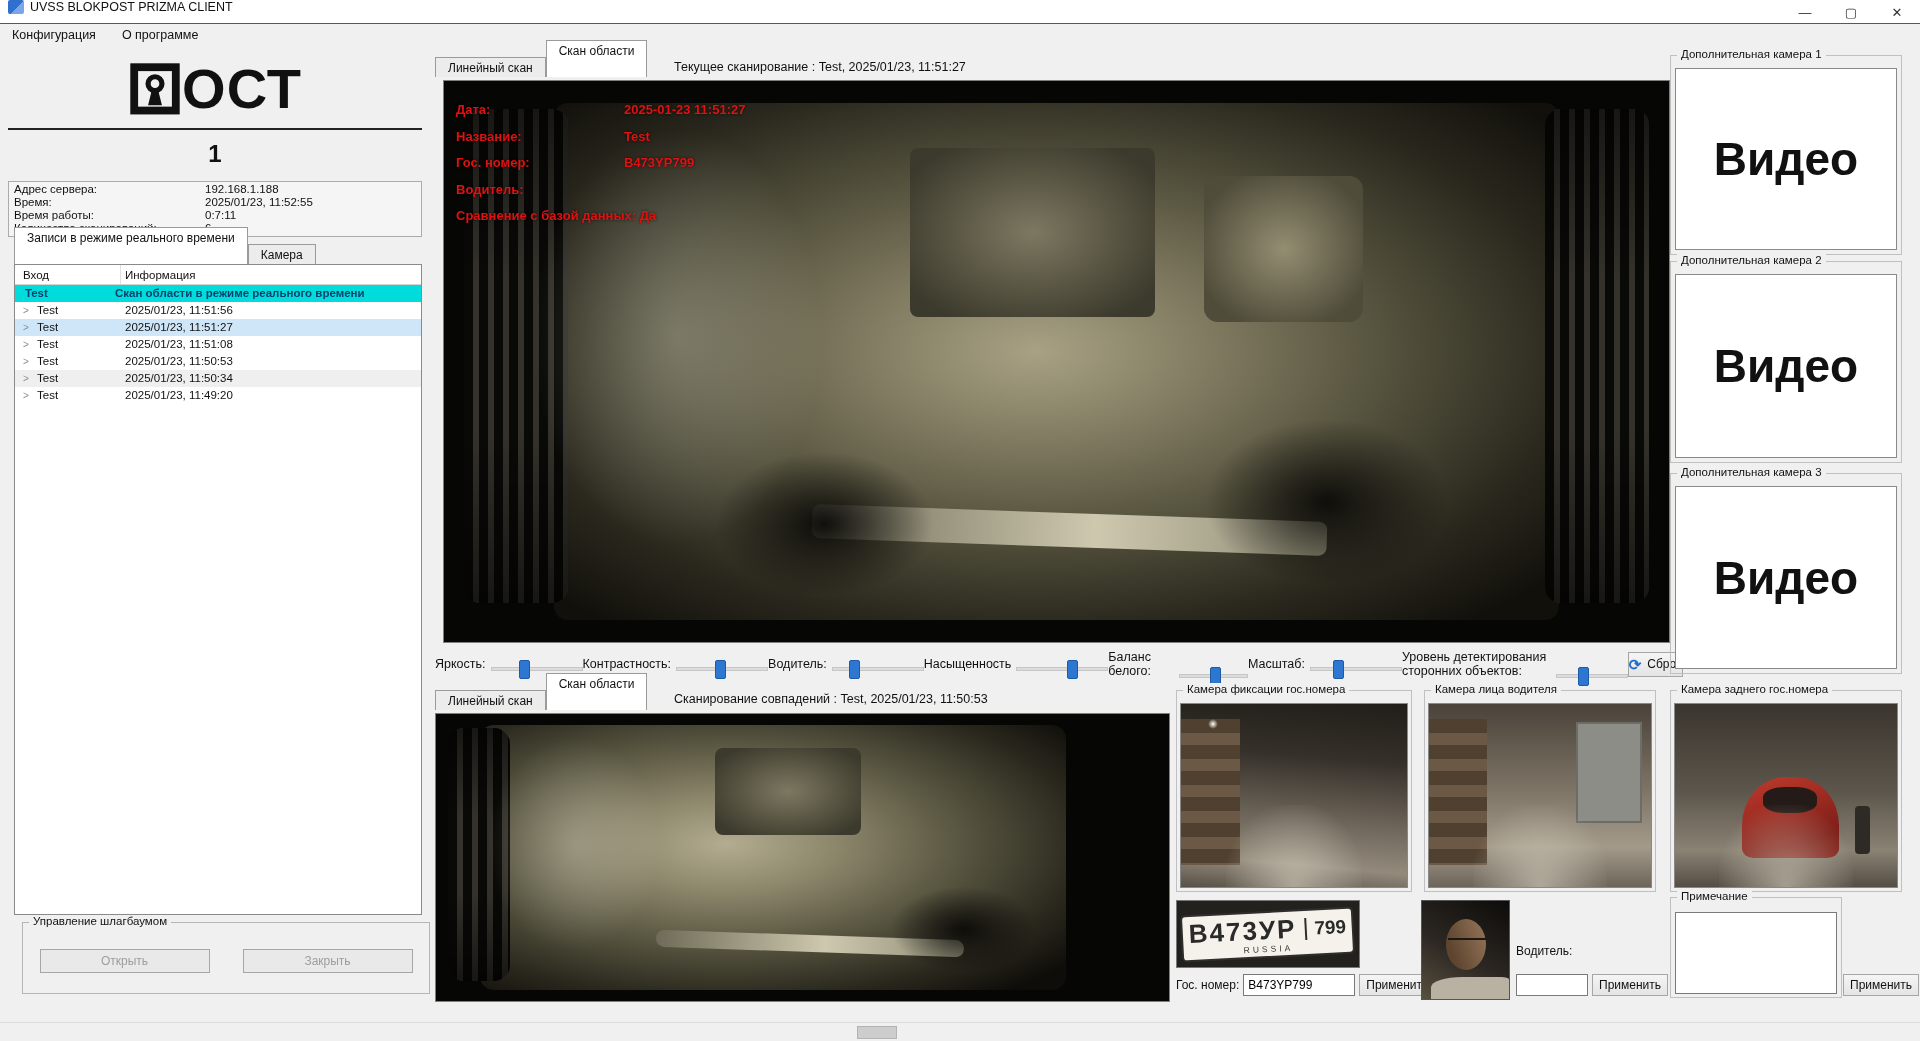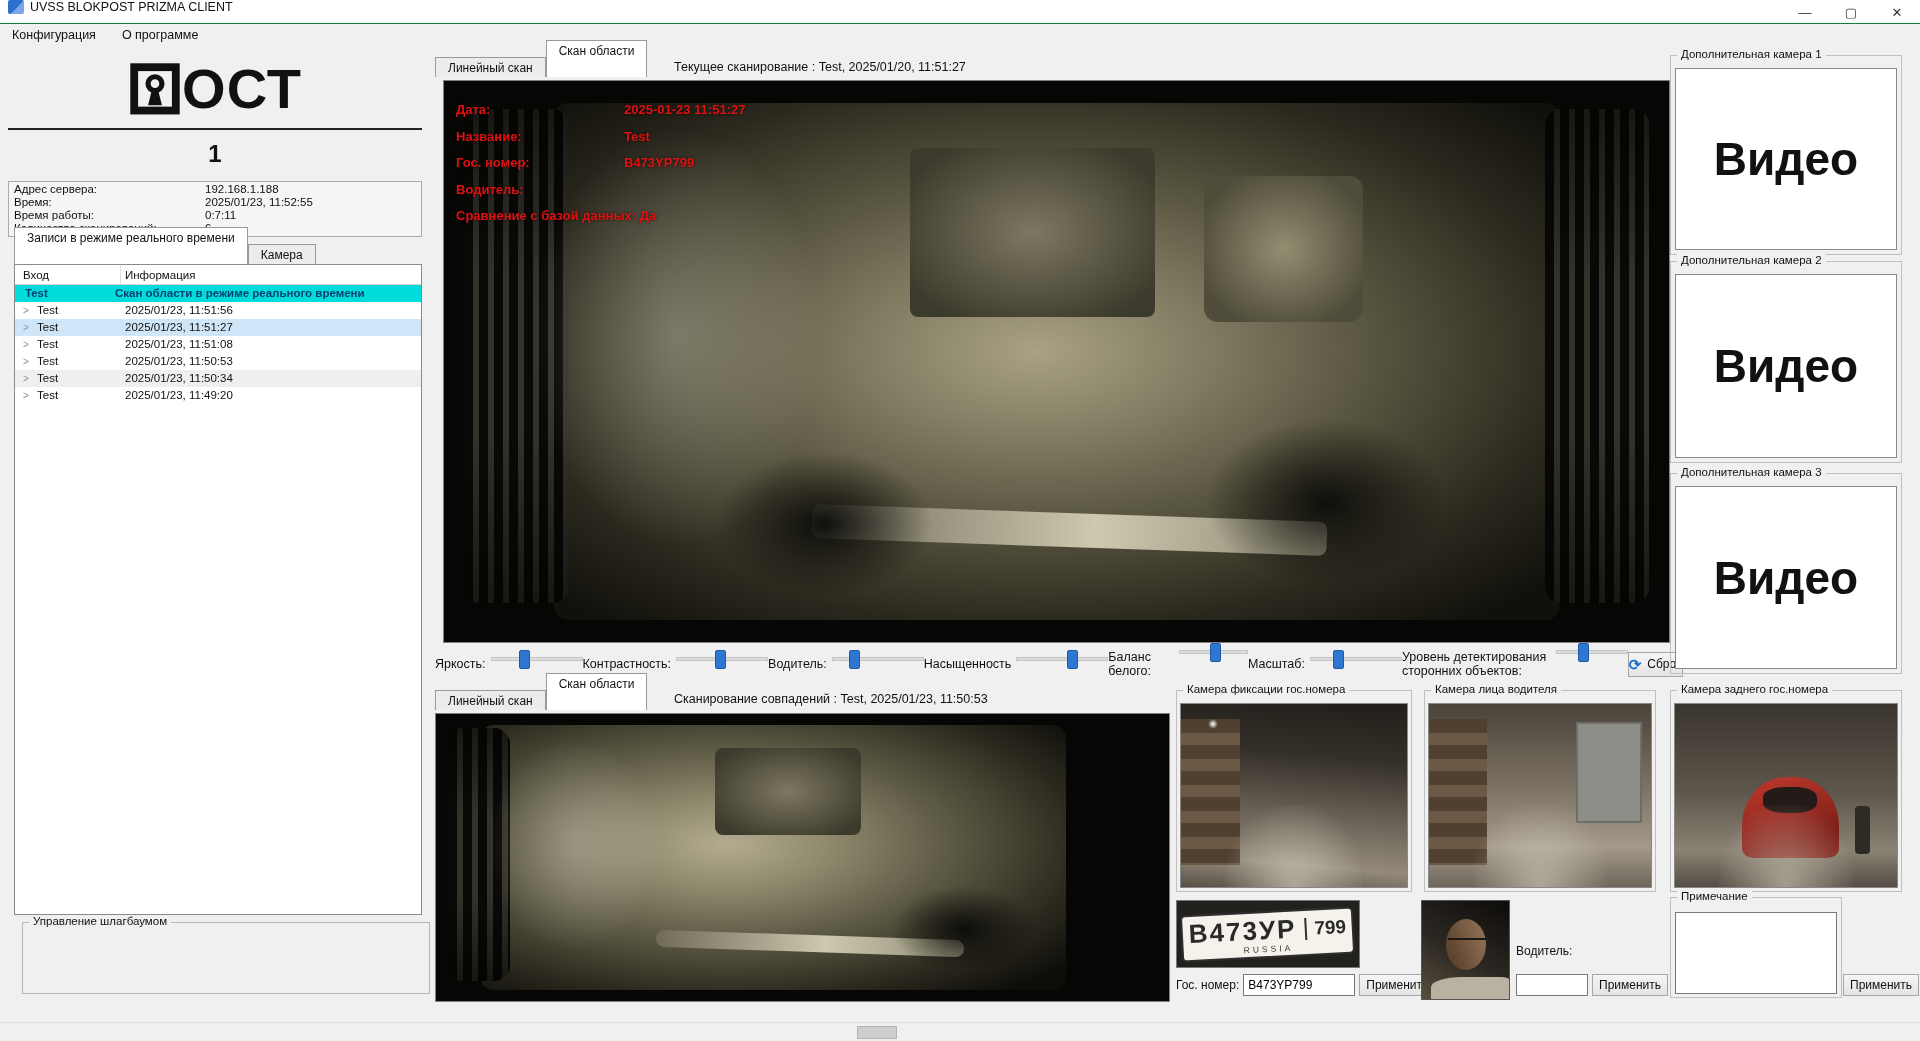--- a/index.html
+++ b/index.html
@@ -87,21 +87,21 @@
   .uc-ghost { position:absolute; left:7%; top:8%; width:24%; height:75%;
              background:radial-gradient(rgba(232,230,216,.28),rgba(232,230,216,0) 70%); }
   .overlay { position:absolute; left:12px; top:16px; font-size:13px; font-weight:700;
              color:#e01111; text-shadow:0 0 3px rgba(0,0,0,.7); line-height:26.5px; }
   .overlay .row { display:flex; }
   .overlay .lab { width:168px; }
 
   
   .slider-row { position:absolute; left:435px; top:650px; width:1227px; height:28px;
                 display:flex; align-items:center; justify-content:space-between; font-size:12.5px; }
-  .sl { display:flex; align-items:flex-start; gap:5px; }
+  .sl { display:flex; align-items:flex-end; gap:5px; }
   .groove { position:relative; width:92px; height:4px; background:#dcdcdc;
             border:1px solid #c6c6c6; }
   .groove.wide { width:128px; }
   .thumb { position:absolute; top:-8px; width:11px; height:19px; background:#2e77d0;
            border:1px solid #1d5aa8; border-radius:2px; }
   .reset-btn { width:84px; height:25px; gap:6px; }
   .reset-icon { color:#1f6fd0; font-weight:700; font-size:15px; line-height:15px; }
 
   .tabs-bottom { left:435px; top:687px; }
 
@@ -260,27 +260,31 @@
   </div>
   <div class="lrow">
     <span class="exp">&gt;</span>
     <span class="c1">Test</span>
     <span class="c2">2025/01/23, 11:49:20</span>
   </div>
 </div>
 
 <div class="barrier">
   <span class="grouplab">Управление шлагбаумом</span>
+  <div class="barrier-btns">
+    <div class="btn disabled">Открыть</div>
+    <div class="btn disabled">Закрыть</div>
+  </div>
 </div>
 
 <div class="tabs tabs-top abs">
   <div class="tab">Линейный скан</div>
   <div class="tab active">Скан области</div>
 </div>
-<div class="status-line" style="left:674px; top:60px;">Текущее сканирование : Test, 2025/01/20, 11:51:27</div>
+<div class="status-line" style="left:674px; top:60px;">Текущее сканирование : Test, 2025/01/23, 11:51:27</div>
 
 <div class="scan scan-main">
   <div class="uc-body"></div>
   <div class="uc-tire l">
       <div class="shade"></div>
     </div>
   <div class="uc-tire r">
       <div class="shade"></div>
     </div>
   <div class="uc-box"></div>

